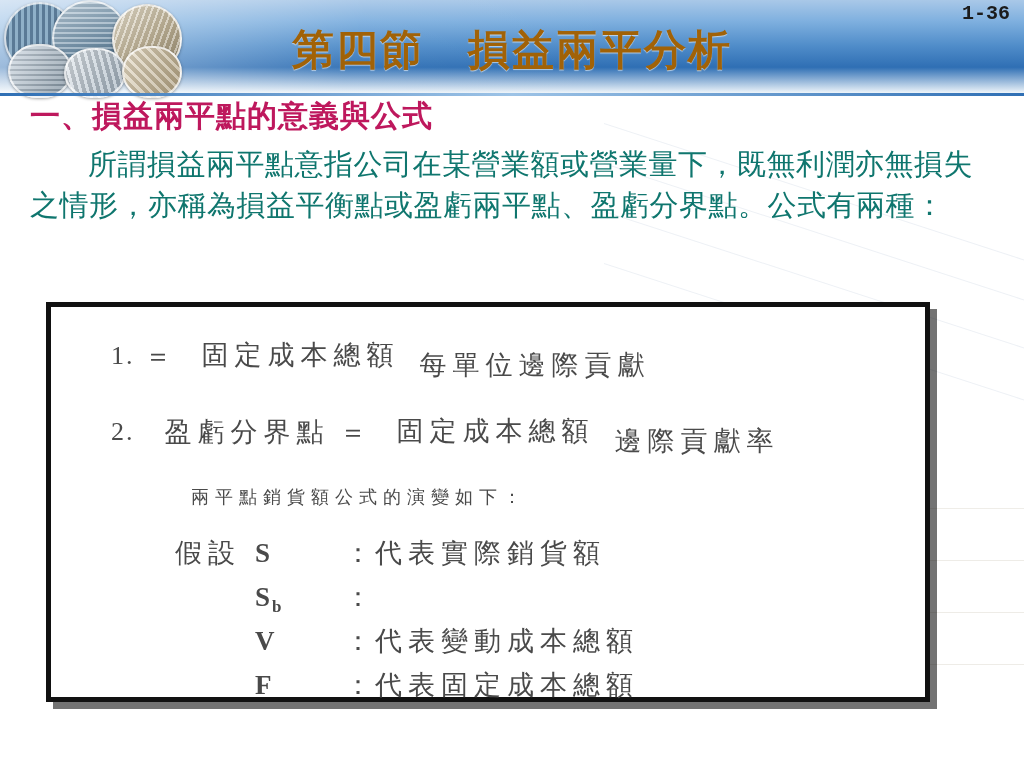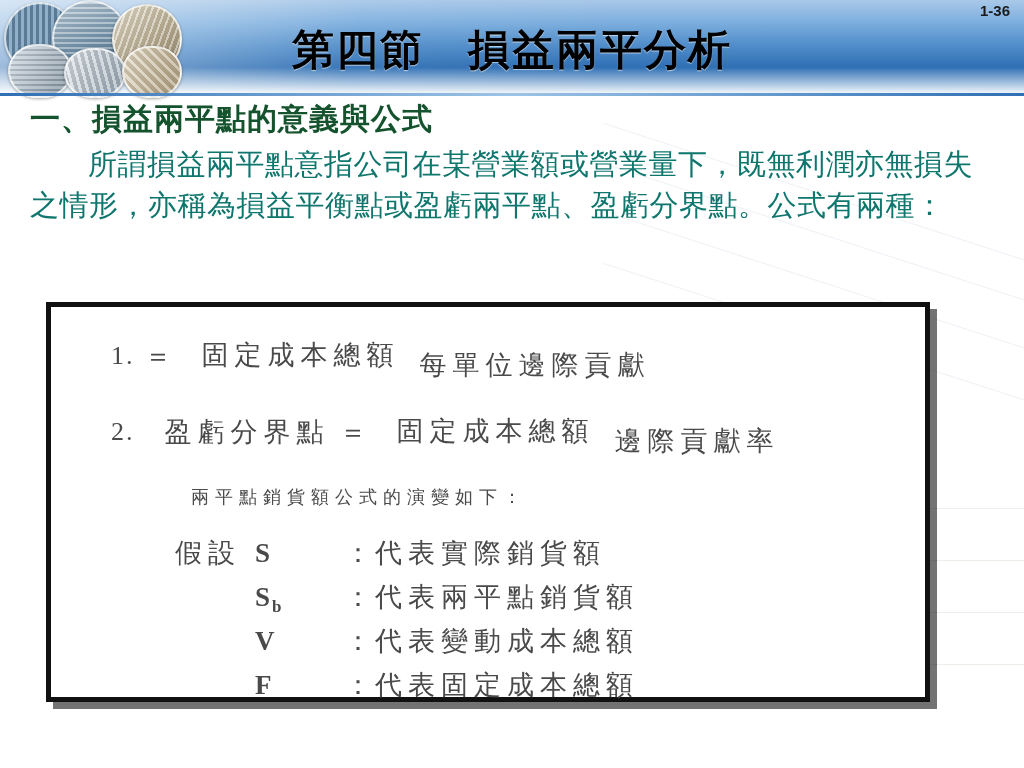--- a/index.html
+++ b/index.html
@@ -148,54 +148,54 @@
     border-radius: 50% / 55%;
     background:
       repeating-linear-gradient(45deg, rgba(255,255,255,0.35) 0 3px, rgba(110,100,80,0.2) 3px 7px),
       linear-gradient(120deg,#e7ddc8,#a89878);
   }
 
   .slide-number {
     position: absolute;
     right: 14px;
     top: 2px;
-    font-size: 15px;
+    font-size: 20px;
     font-weight: bold;
     color: #1b1b1b;
-    font-family: Liberation Sans, sans-serif;
+    font-family: Liberation Mono, monospace;
   }
 
   .slide-title {
     position: absolute;
     left: 0;
     right: 0;
     top: 22px;
     text-align: center;
     font-size: 42px;
     font-weight: bold;
-    color: #000000;
+    color: #a16207;
     letter-spacing: 2px;
     font-family: "DejaVu Sans", sans-serif;
     text-shadow: 0 1px 1px rgba(255,255,255,0.6);
   }
 
   
   .body-area {
     position: absolute;
     left: 30px;
     top: 100px;
     width: 964px;
   }
   .heading1 {
     font-size: 30px;
     font-weight: bold;
-    color: #14532d;
+    color: #be185d;
     letter-spacing: 1px;
     line-height: 1.25;
-    font-family: Liberation Serif, serif;
+    font-family: Liberation Mono, monospace;
   }
   .paragraph {
     margin-top: 6px;
     font-size: 29px;
     line-height: 1.42;
     color: #0f766e;
     text-indent: 58px;
     letter-spacing: 0.5px;
     font-family: "DejaVu Sans", sans-serif;
   }
@@ -379,21 +379,20 @@
         <span class="dlead">假設</span>
         <span class="dsym">S</span>
         <span class="dcolon">：</span>
         <span class="dtext">代表實際銷貨額</span>
       </div>
 
       <div class="defrow" style="left:40px; top:272px;">
         <span class="dlead"></span>
         <span class="dsym"><span>S</span><sub>b</sub></span>
         <span class="dcolon">：</span>
-        <span class="dtext">代表兩平點銷貨額</span>
       </div>
 
       <div class="defrow" style="left:40px; top:316px;">
         <span class="dlead"></span>
         <span class="dsym">V</span>
         <span class="dcolon">：</span>
         <span class="dtext">代表變動成本總額</span>
       </div>
 
       <div class="defrow" style="left:40px; top:360px;">

